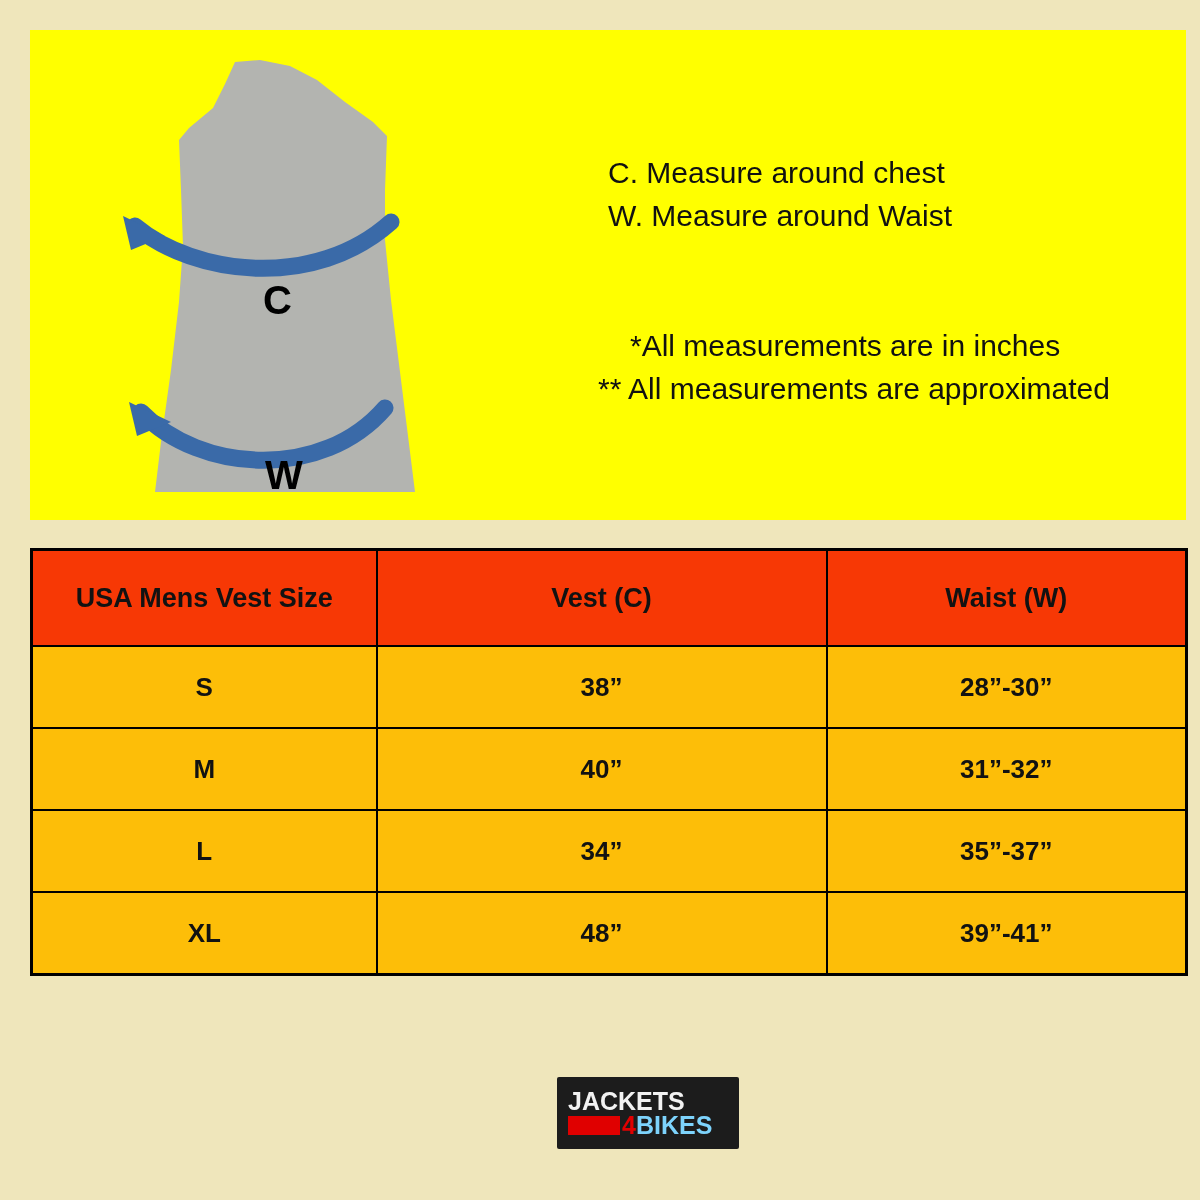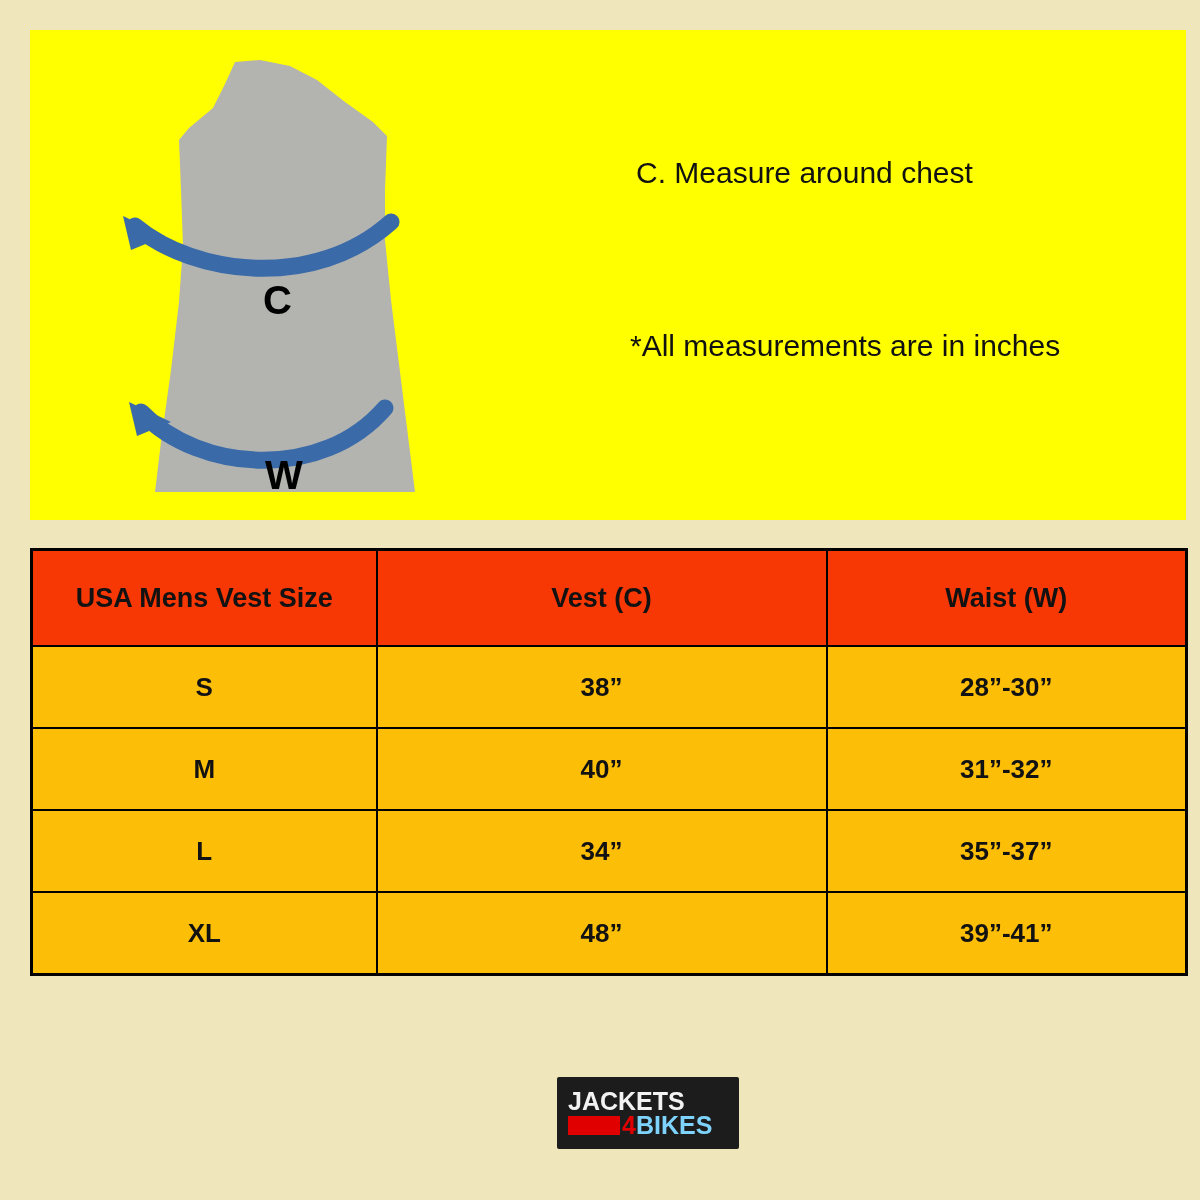--- a/index.html
+++ b/index.html
@@ -59,21 +59,20 @@
     position: absolute;
     left: 578px;
     top: 122px;
     width: 580px;
   }
   .instructions .line {
     font-size: 30px;
     color: #111111;
     line-height: 1.42;
     white-space: nowrap;
-    margin-left: 28px;
   }
 
   .notes {
     position: absolute;
     left: 548px;
     top: 295px;
     width: 620px;
   }
   .notes .line {
     font-size: 30px;
@@ -222,24 +221,26 @@
                  C 116 434, 238 440, 300 368" fill="none" stroke="#3a6aa8" stroke-width="17" stroke-linecap="round"></path>
 
         <path d="M 44 362 L 86 382 L 52 396 Z" fill="#3a6aa8"></path>
       </svg>
       <span class="diagram-letter letter-c">C</span>
       <span class="diagram-letter letter-w">W</span>
     </div>
 
     <div class="instructions">
       <div class="line">C. Measure around chest</div>
+      <div class="line">W. Measure around Waist</div>
     </div>
 
     <div class="notes">
       <div class="line indent">*All measurements are in inches</div>
+      <div class="line">** All measurements are approximated</div>
     </div>
   </div>
 
   <table class="size-table">
     <colgroup>
       <col class="col-size">
       <col class="col-chest">
       <col class="col-waist">
     </colgroup>
     <thead>

